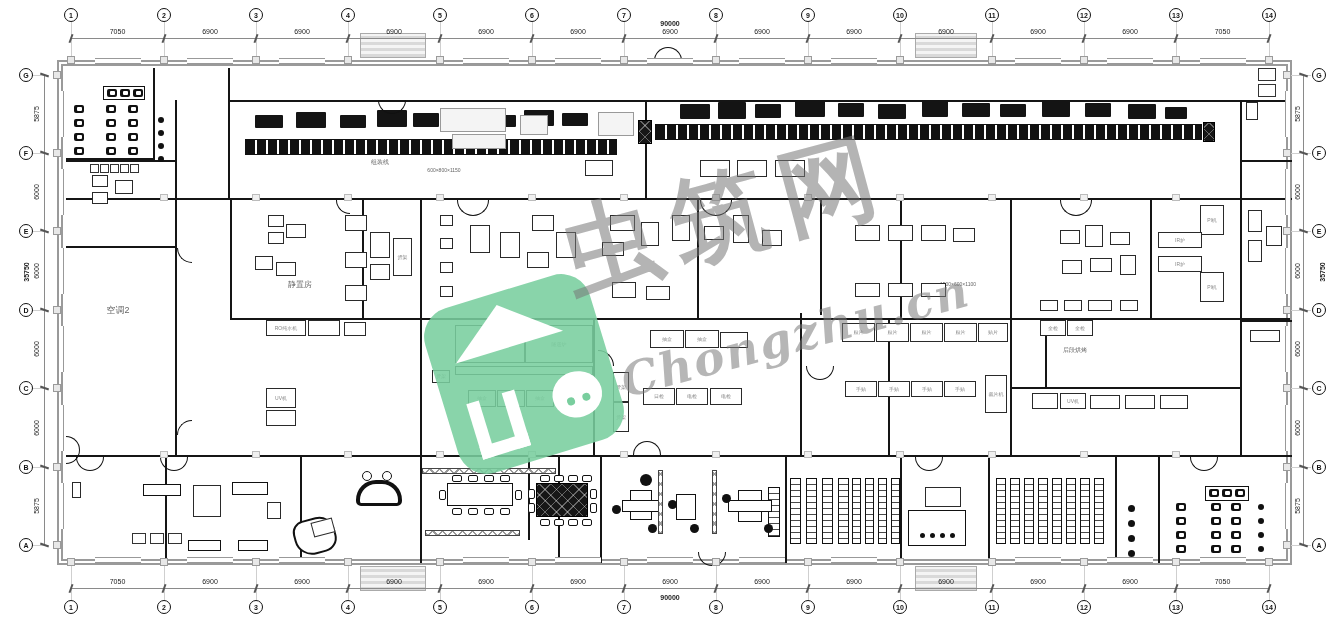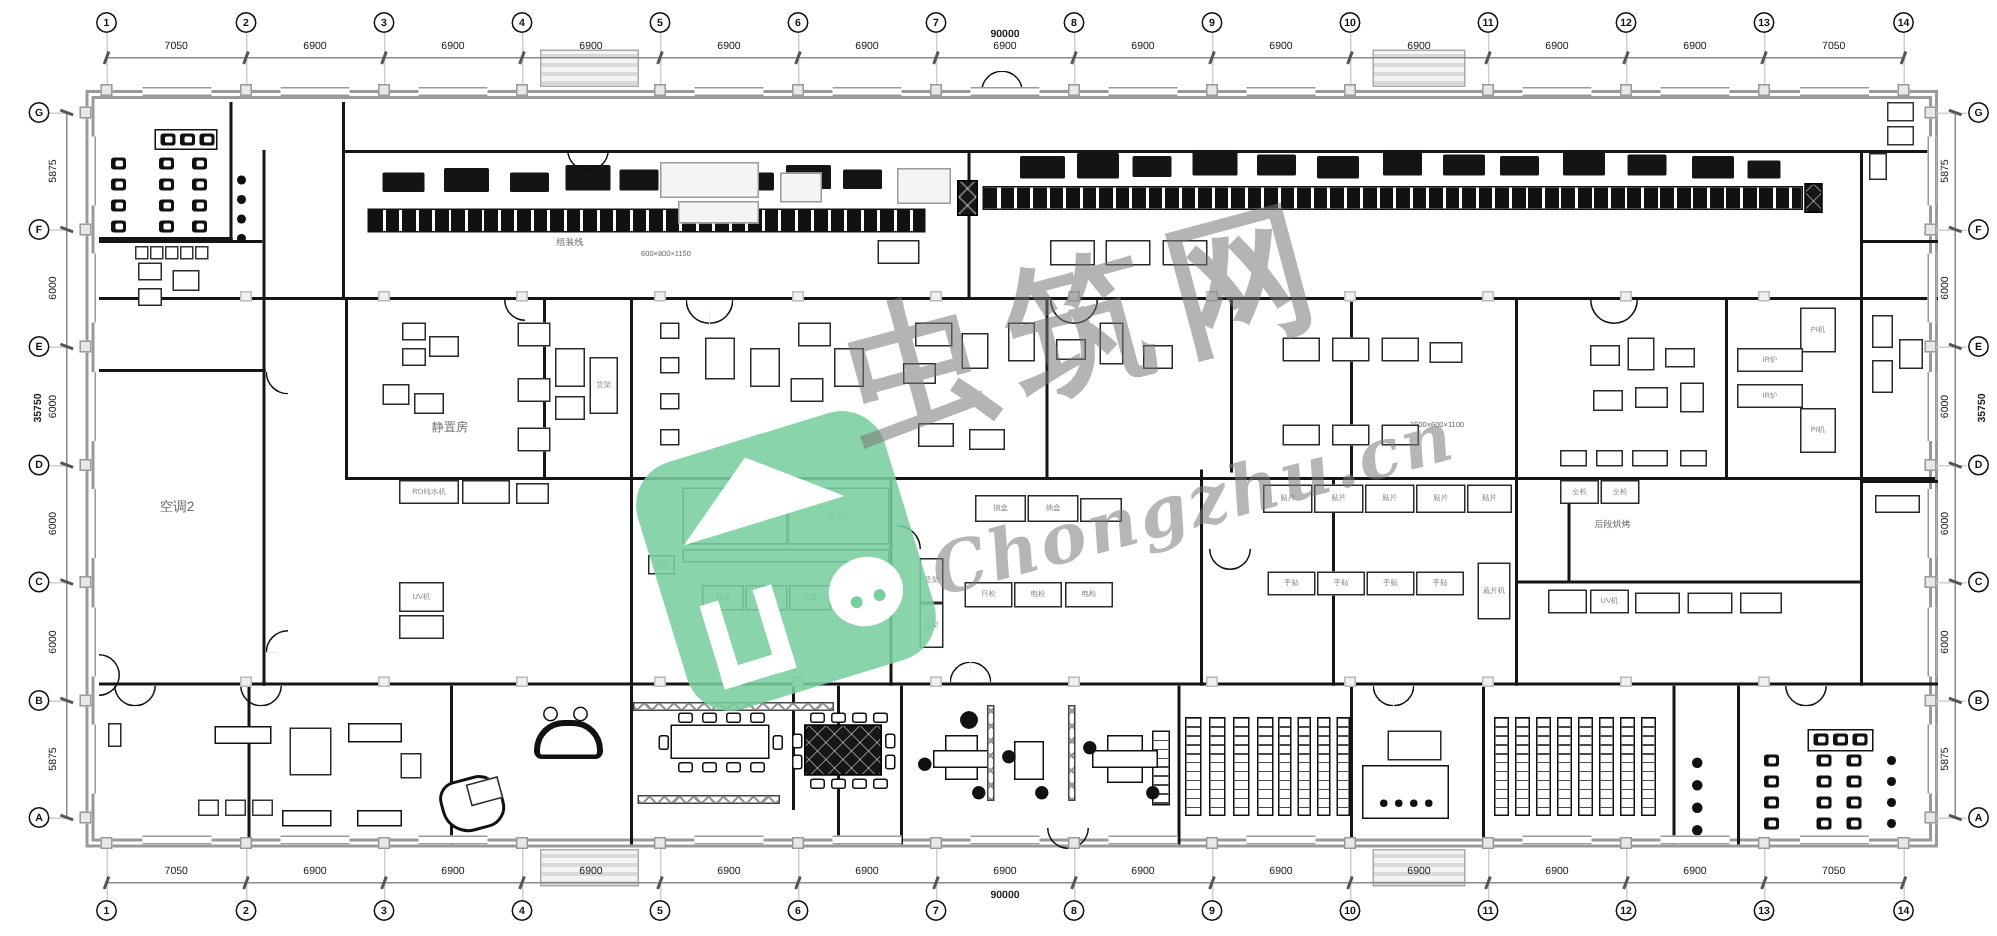--- a/index.html
+++ b/index.html
@@ -139,21 +139,21 @@
     <div class="el blk" style="left: 1128px; top: 104px; width: 28px; height: 15px;"></div>
     <div class="el blk" style="left: 1165px; top: 107px; width: 22px; height: 12px;"></div>
     <div class="el gbox" style="left: 440px; top: 108px; width: 66px; height: 24px;"></div>
     <div class="el gbox" style="left: 452px; top: 134px; width: 54px; height: 15px;"></div>
     <div class="el gbox" style="left: 598px; top: 112px; width: 36px; height: 24px;"></div>
     <div class="el gbox" style="left: 520px; top: 115px; width: 28px; height: 20px;"></div>
     <div class="el box" style="left: 700px; top: 160px; width: 30px; height: 17px;"></div>
     <div class="el box" style="left: 737px; top: 160px; width: 30px; height: 17px;"></div>
     <div class="el box" style="left: 775px; top: 160px; width: 30px; height: 17px;"></div>
     <div class="el box" style="left: 585px; top: 160px; width: 28px; height: 16px;"></div>
-    <div class="el lab" style="left: 118px; top: 310px; font-size: 9px; transform: translate(-50%, -50%) rotate(0deg); margin-top: 28px;">空调2</div>
+    <div class="el lab" style="left: 118px; top: 310px; font-size: 9px; transform: translate(-50%, -50%) rotate(0deg);">空调2</div>
     <div class="el lab" style="left: 300px; top: 285px; font-size: 8px; transform: translate(-50%, -50%) rotate(0deg);">静置房</div>
     <div class="el lab" style="left: 380px; top: 162px; font-size: 6px; transform: translate(-50%, -50%) rotate(0deg);">组装线</div>
     <div class="el lab" style="left: 444px; top: 170px; font-size: 5px; transform: translate(-50%, -50%) rotate(0deg);">600×800×1150</div>
     <div class="el lab" style="left: 958px; top: 284px; font-size: 5px; transform: translate(-50%, -50%) rotate(0deg);">1500×600×1100</div>
     <div class="el lab" style="left: 1075px; top: 350px; font-size: 6px; transform: translate(-50%, -50%) rotate(0deg);">后段烘烤</div>
     <div class="el box" style="left: 455px; top: 325px; width: 70px; height: 38px;">清洗机</div>
     <div class="el box" style="left: 525px; top: 325px; width: 68px; height: 38px;">隧道炉</div>
     <div class="el box" style="left: 455px; top: 366px; width: 138px; height: 9px;"></div>
     <div class="el box" style="left: 432px; top: 370px; width: 18px; height: 13px;">货架</div>
     <div class="el box" style="left: 468px; top: 390px; width: 28px; height: 17px;">抽盒</div>

